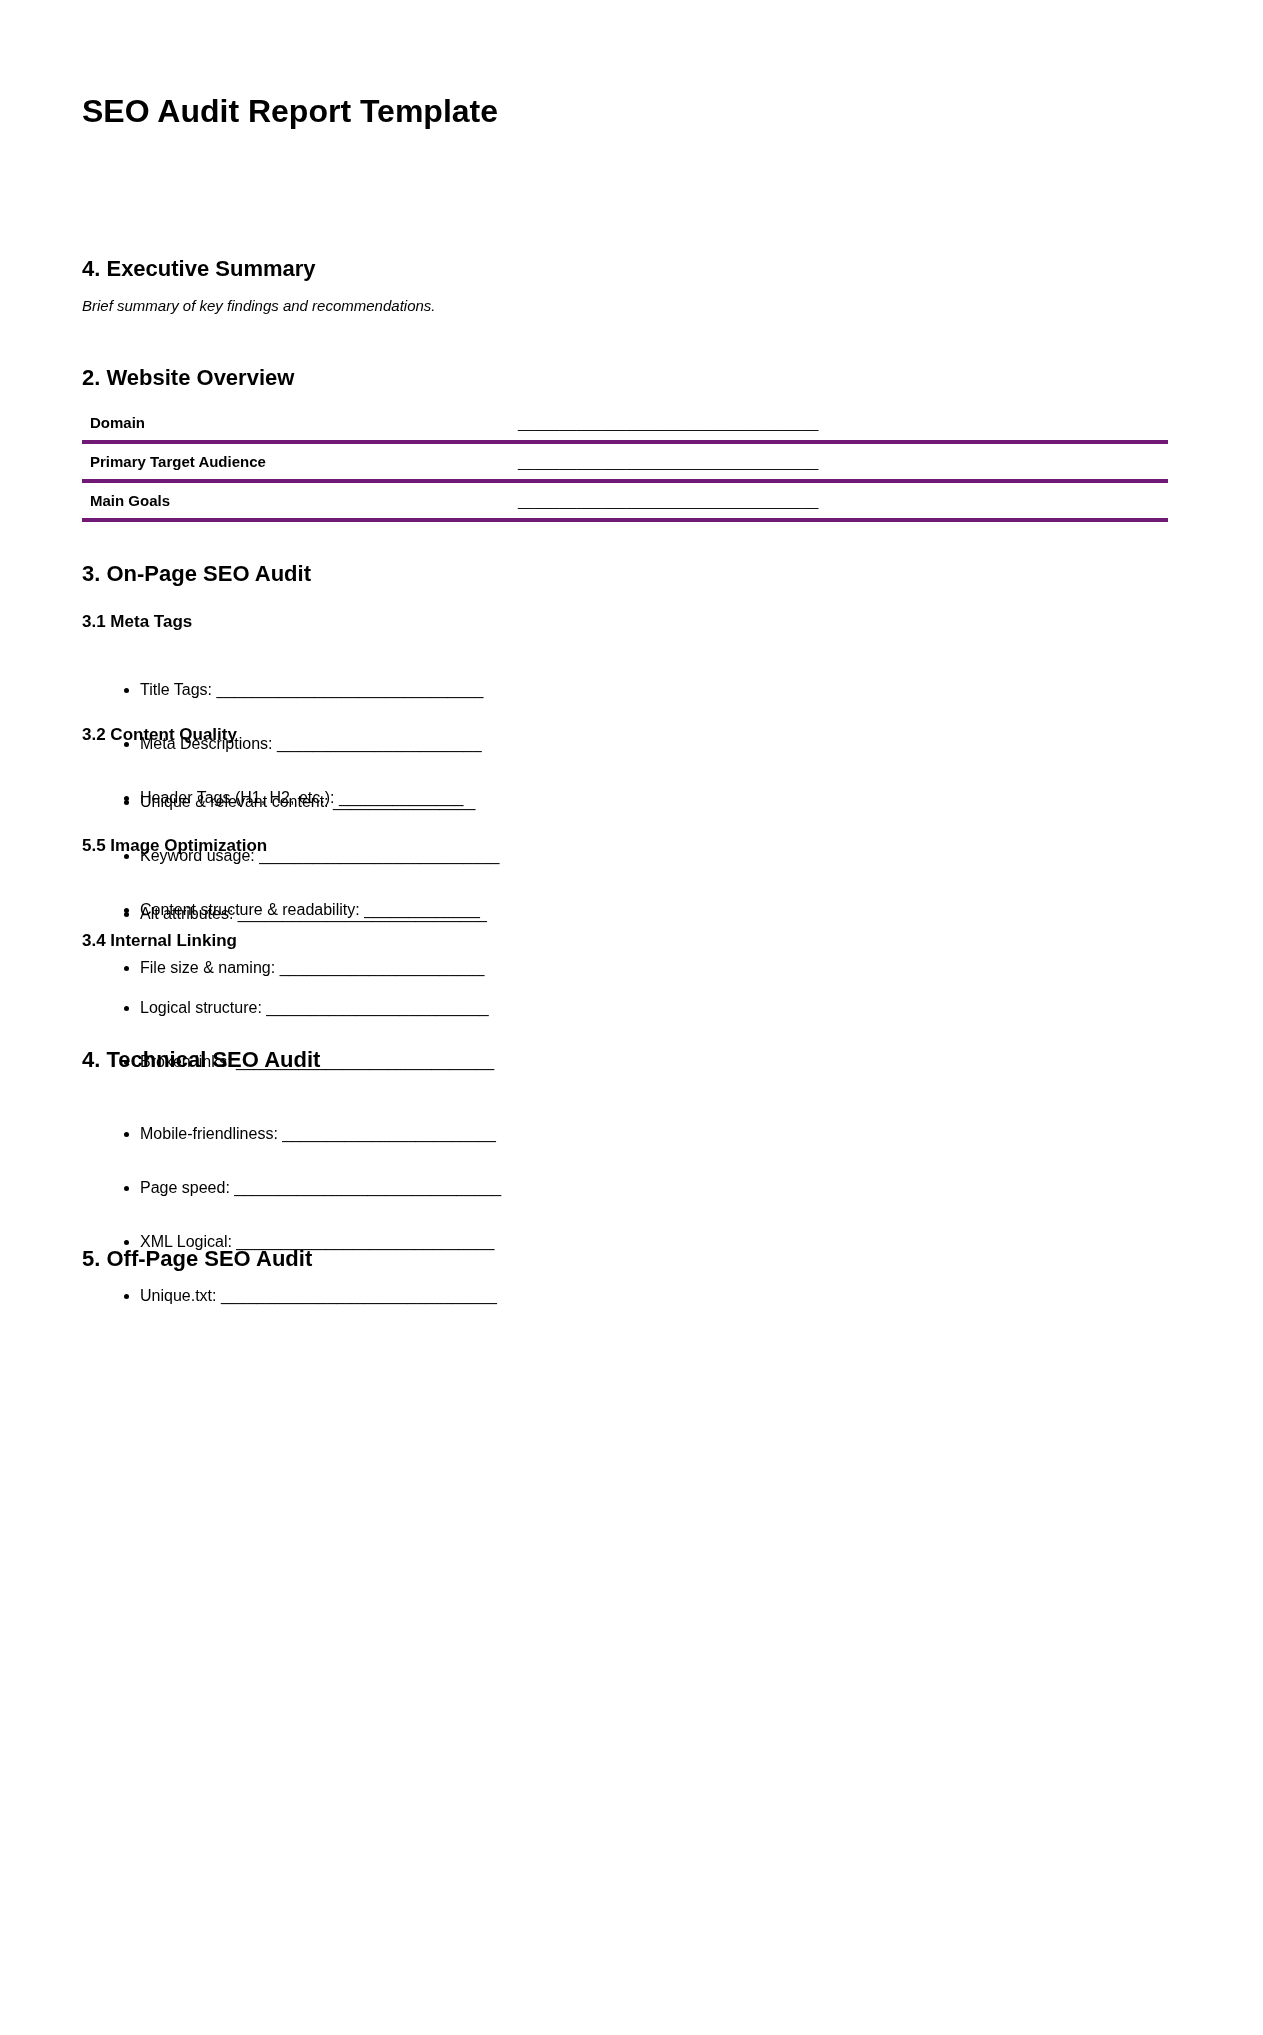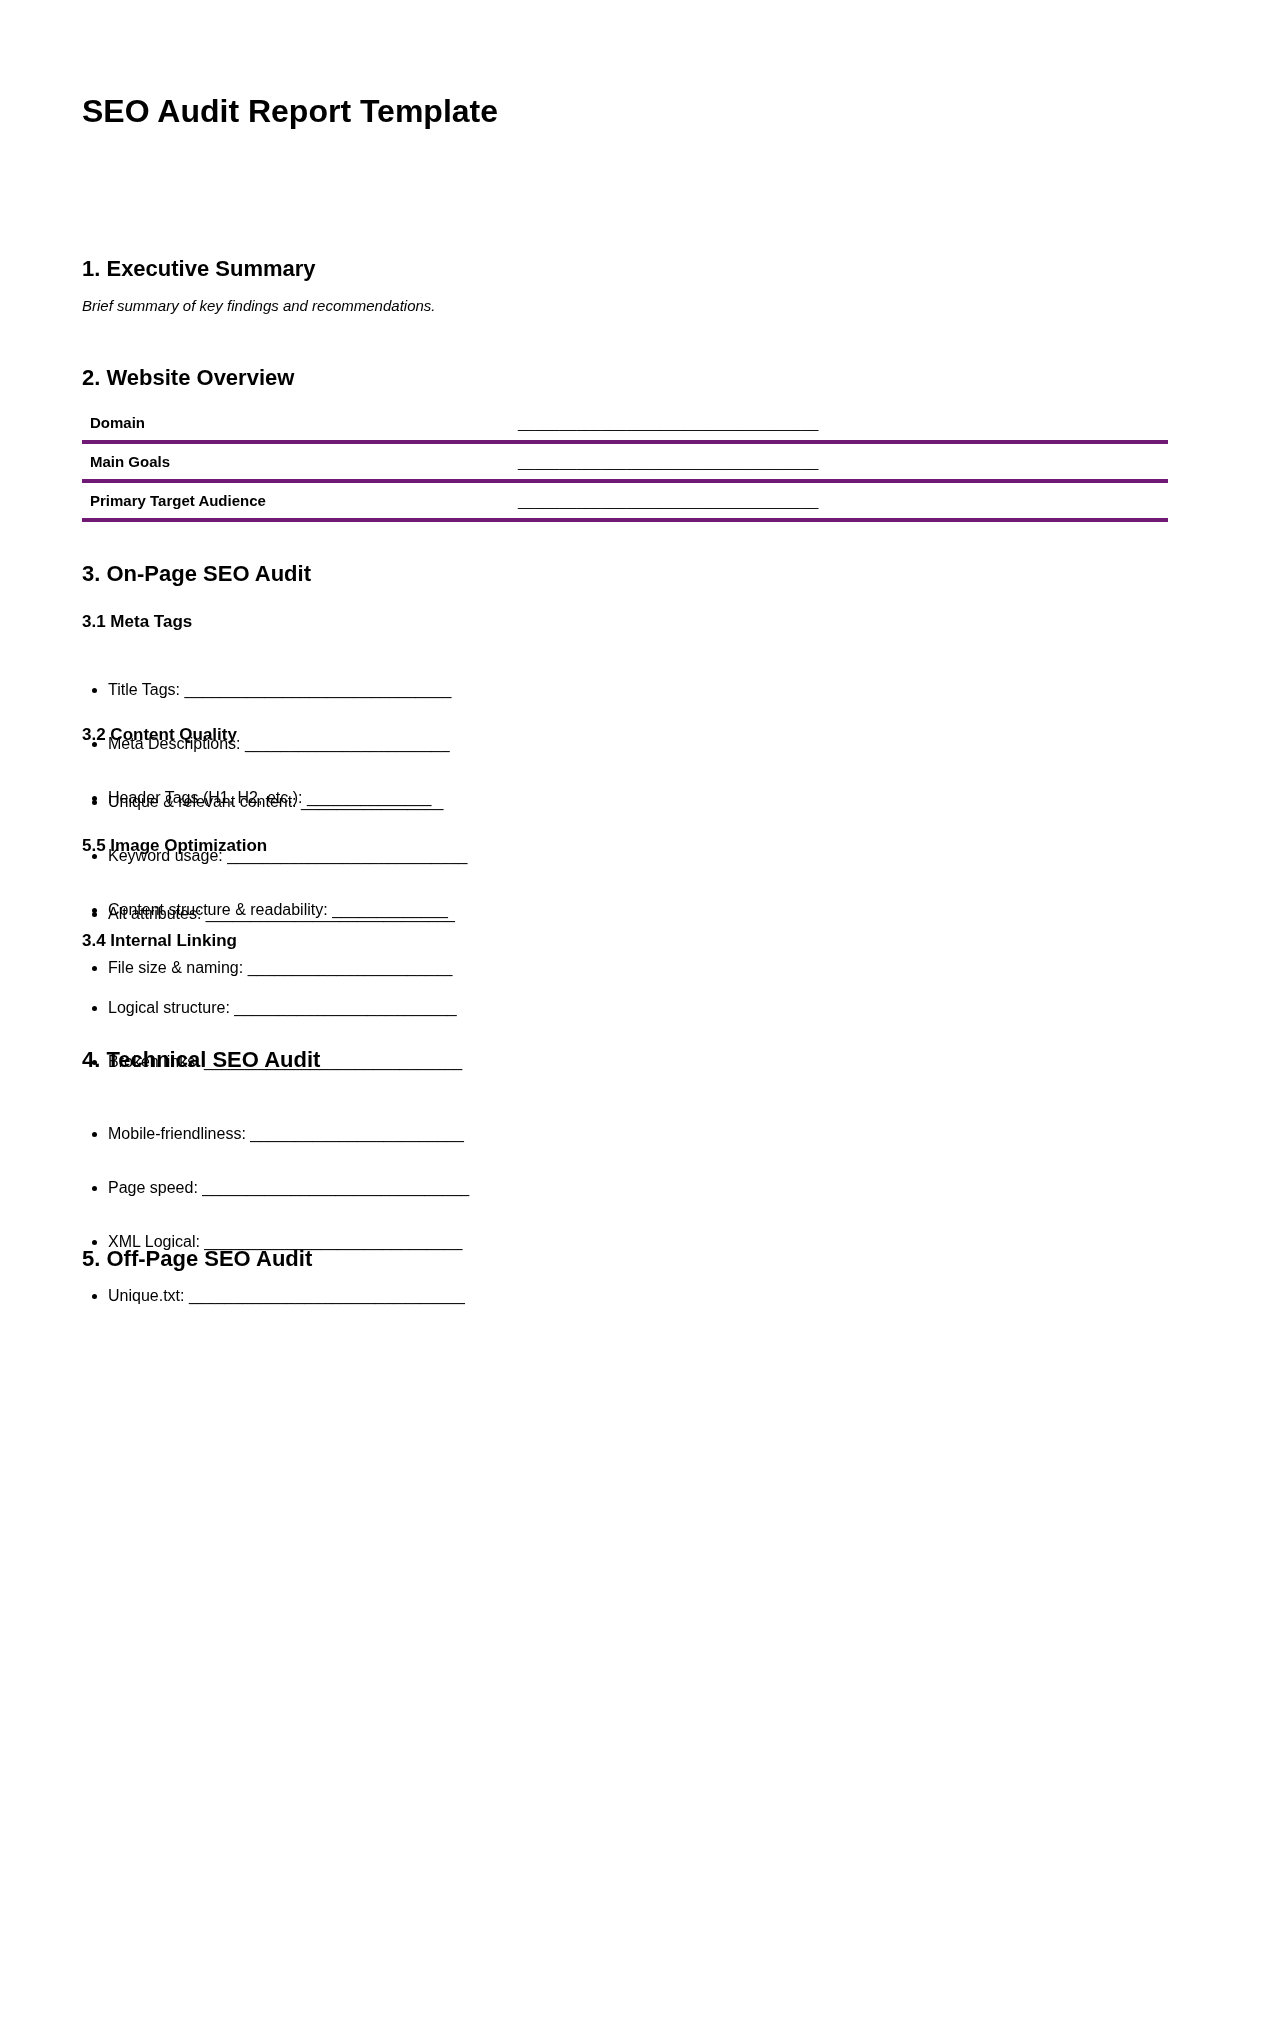--- a/index.html
+++ b/index.html
@@ -7,50 +7,50 @@
            font-family: "Liberation Sans", sans-serif; color: #000; }
     #doc { position: absolute; left: 0; top: 0; width: 1168px; height: 1305px; overflow: hidden; }
     .abs { position: absolute; left: 82px; margin: 0; white-space: pre; }
     h1.abs { font-size: 32px; line-height: 38px; font-weight: bold; }
     h2.abs { font-size: 22px; line-height: 26px; font-weight: bold; }
     h3.abs { font-size: 17px; line-height: 20px; font-weight: bold; }
     .meta { font-size: 15px; line-height: 18px; font-weight: bold; }
     .meta div { white-space: pre; }
     .summary { font-size: 15px; line-height: 18px; font-style: italic; }
     ul.abs { list-style: disc outside; padding-left: 26px; font-size: 16px; line-height: 18px; }
-    ul.abs li { white-space: pre; }
+    ul.abs li { white-space: pre; margin-left: 32px; }
     table.overview { position: absolute; left: 82px; top: 405px; width: 1105px; border-collapse: collapse; }
     table.overview td { font-size: 15px; line-height: 18px; padding: 9px 8px 8px 8px; border-bottom: 4px solid #701a75; height: 17px; vertical-align: top; white-space: pre; }
     table.overview td.label { font-weight: bold; width: 412px; }
     table.overview td.value { font-weight: normal; }
   </style>
 </head>
 <body>
 
 <div id="doc">
 
   <h1 class="abs" style="top:92px">SEO Audit Report Template</h1>
 
 
-  <h2 class="abs" style="top:256px">1. Executive Summary</h2>
+  <h2 class="abs" style="top:256px">4. Executive Summary</h2>
   <p class="abs summary" style="top:297px">Brief summary of key findings and recommendations.</p>
 
   <h2 class="abs" style="top:365px">2. Website Overview</h2>
   <table class="overview">
     <tbody>
         <tr>
       <td class="label">Domain</td>
       <td class="value">____________________________________</td>
     </tr>
     <tr>
-      <td class="label">Main Goals</td>
+      <td class="label">Primary Target Audience</td>
       <td class="value">____________________________________</td>
     </tr>
     <tr>
-      <td class="label">Primary Target Audience</td>
+      <td class="label">Main Goals</td>
       <td class="value">____________________________________</td>
     </tr>
   </tbody>
     </table>
 
   <h2 class="abs" style="top:561px">3. On-Page SEO Audit</h2>
 
   <h3 class="abs" style="top:612px">3.1 Meta Tags</h3>
   <ul class="abs" style="top:645px">
     <li><span>Title Tags:</span> <span>______________________________</span></li>

